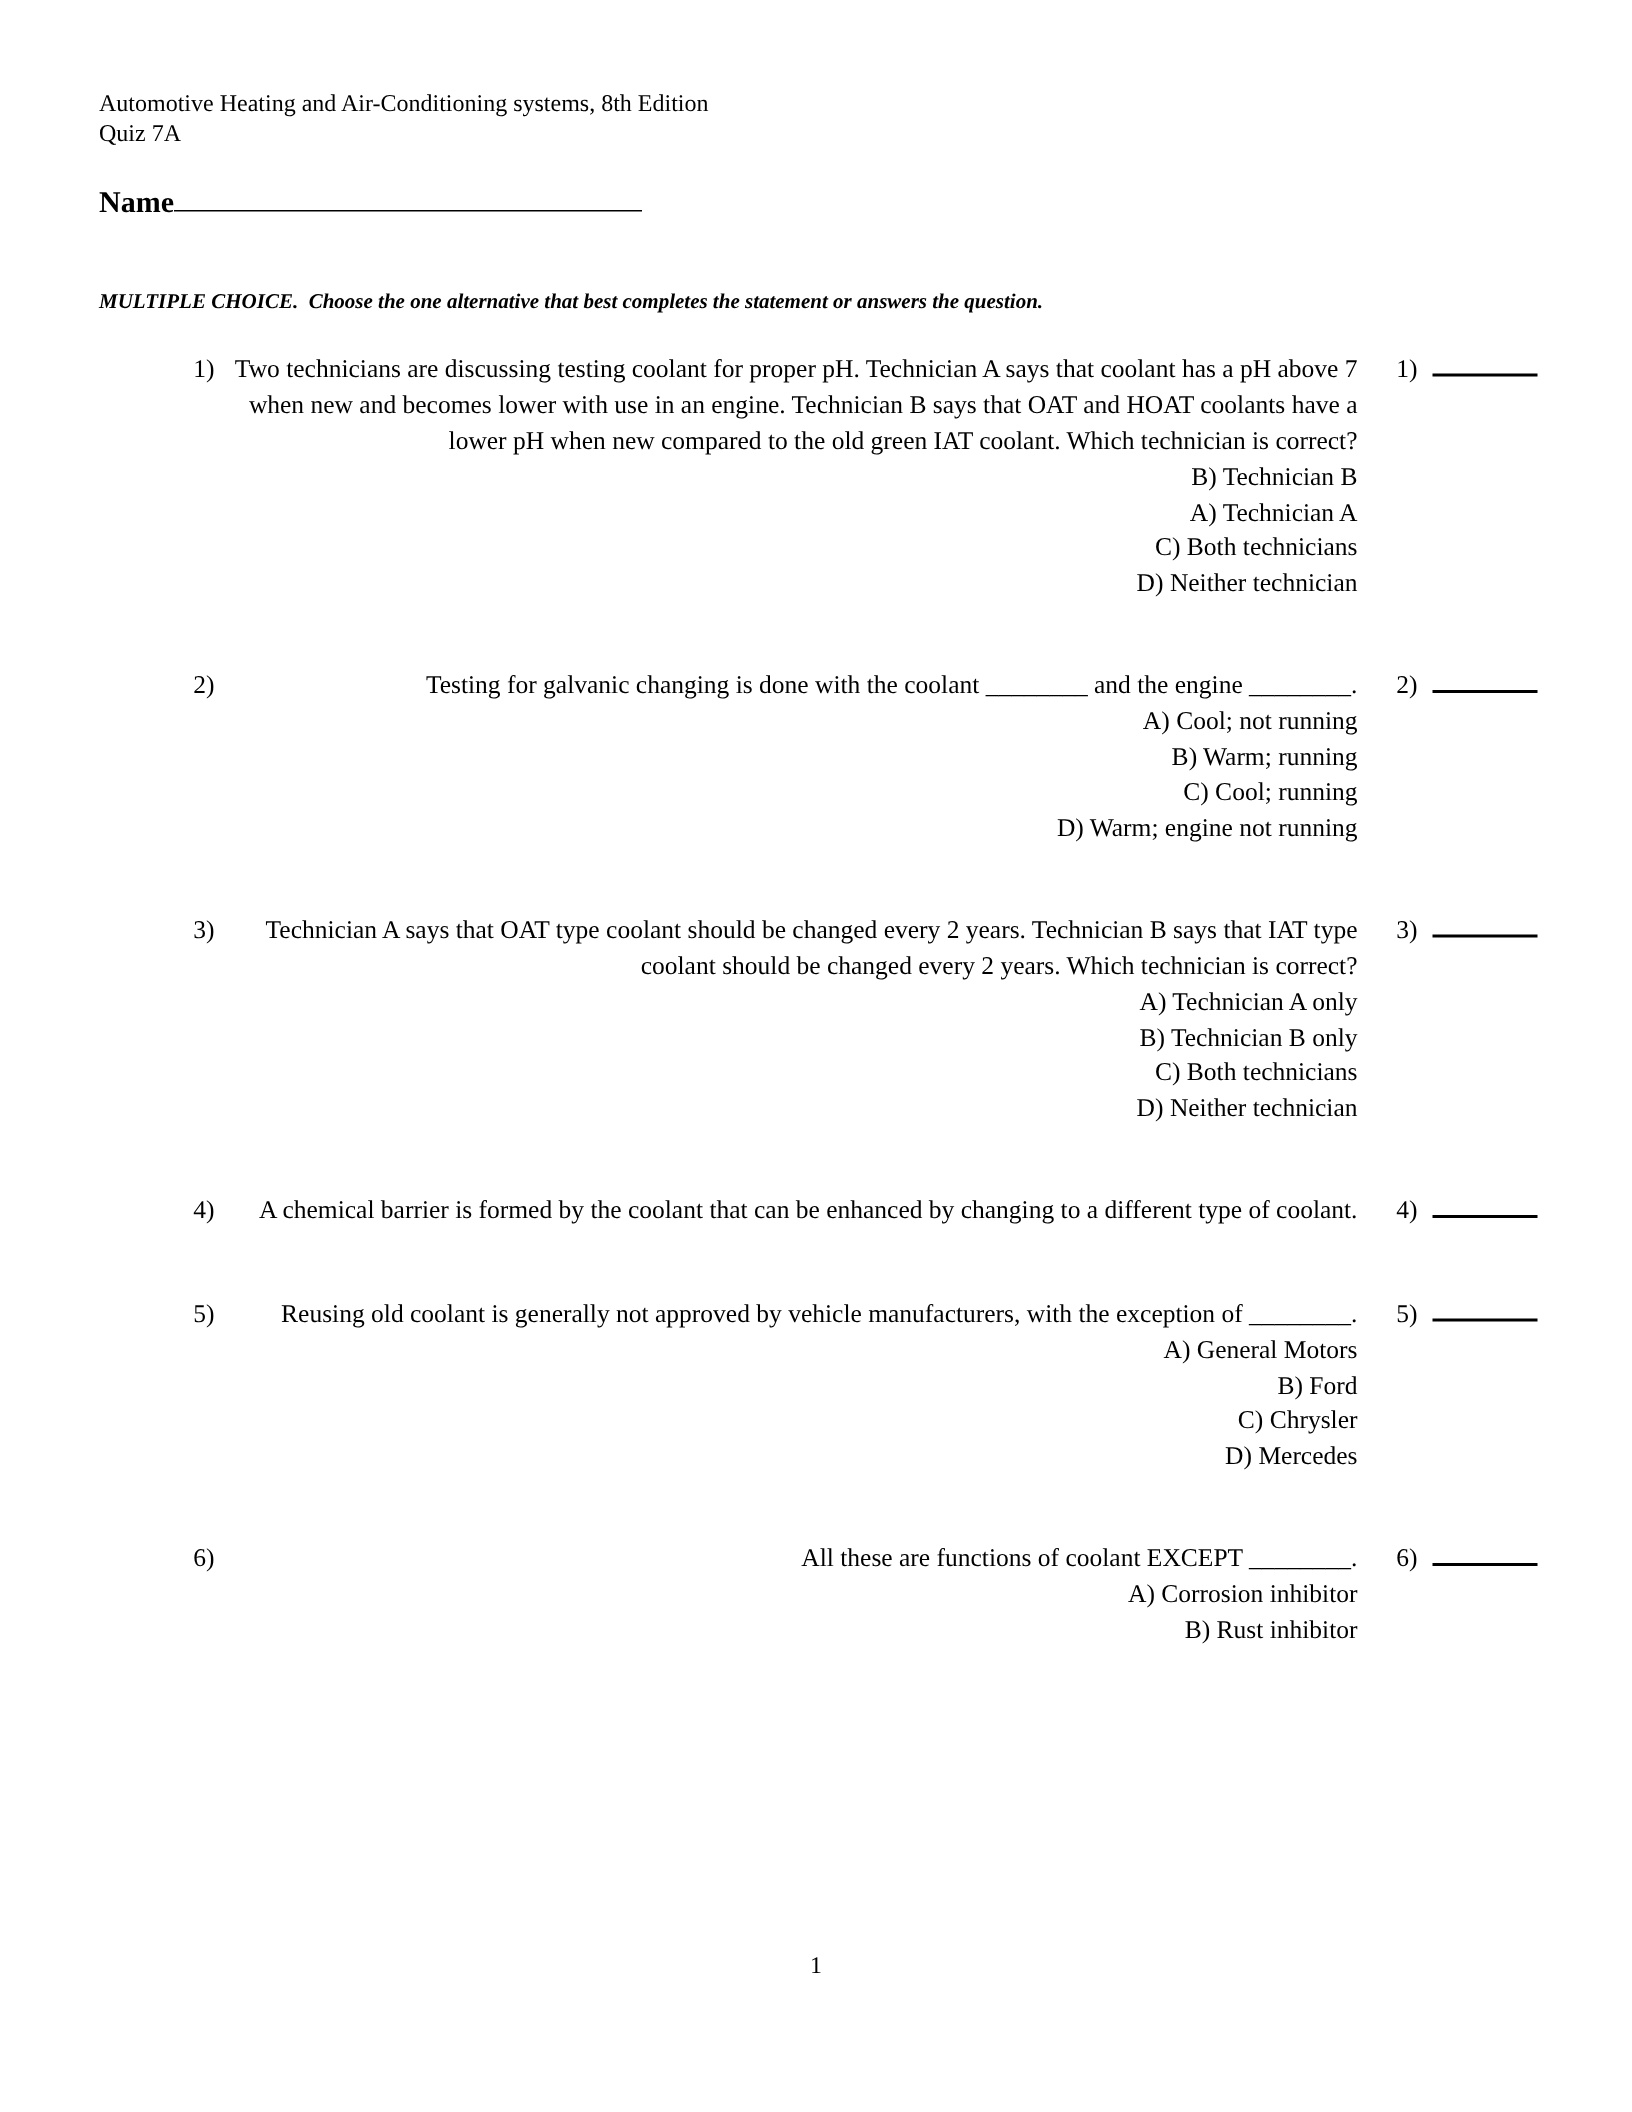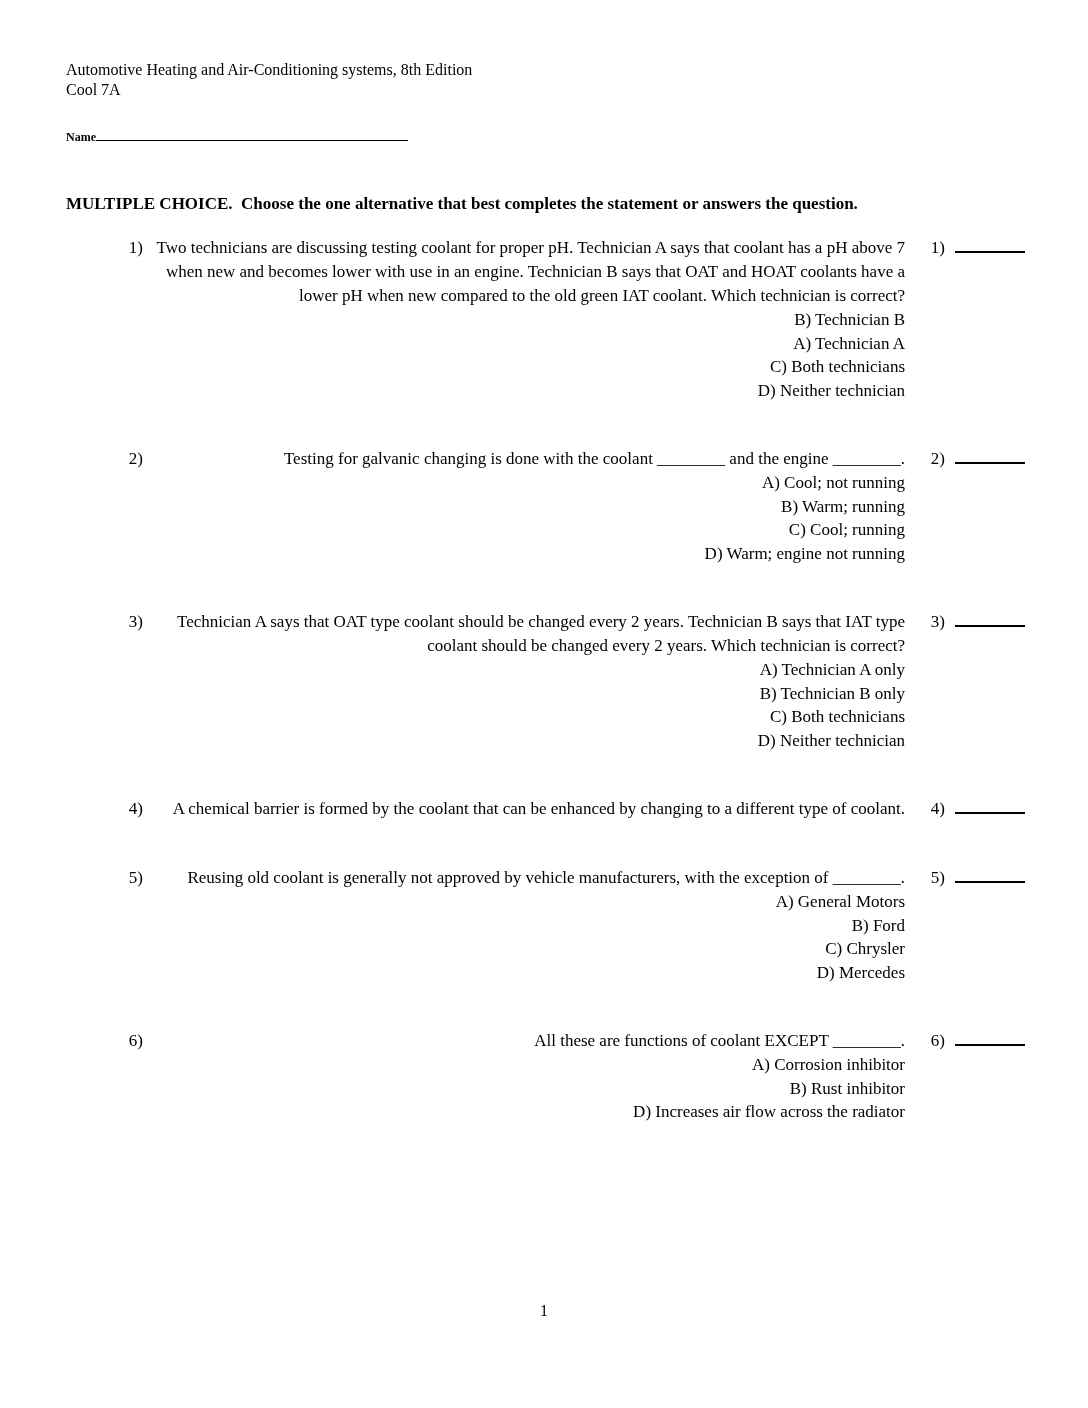--- a/index.html
+++ b/index.html
@@ -15,37 +15,38 @@
   }
   .content {
     position: absolute;
     left: 66px;
     top: 60px;
     width: 959px; 
   }
   .doc-header { font-size: 16px; line-height: 20px; }
   .name-row {
     margin-top: 24px;
-    font-size: 12px;
+    font-size: 20px;
     line-height: 20px;
     font-weight: bold;
   }
   .name-line {
     display: inline-block;
     width: 312px;
     height: 17px;
     border-bottom: 1.5px solid #000;
     vertical-align: baseline;
   }
   .mc-heading {
     margin-top: 46px;
-    font-size: 17px;
+    font-size: 14px;
     line-height: 21px;
     font-weight: bold;
     white-space: pre-wrap;
+    font-style: italic;
   }
   .questions { margin-top: 22px; }
   .question {
     display: flex;
     justify-content: space-between;
     margin-left: 61px; 
     margin-bottom: 45px;
     font-size: 17px;
     line-height: 24px;
   }
@@ -79,21 +80,21 @@
   }
 </style>
 </head>
 <body>
 
 <div class="page">
   <div class="content">
 
     <div class="doc-header">
       <div>Automotive Heating and Air-Conditioning systems, 8th Edition</div>
-      <div>Cool 7A</div>
+      <div>Quiz 7A</div>
     </div>
 
     <div class="name-row">
       <span>Name</span><span class="name-line"></span>
     </div>
 
     <div class="mc-heading">MULTIPLE CHOICE.  Choose the one alternative that best completes the statement or answers the question.</div>
 
     <div class="questions">
 
@@ -182,21 +183,20 @@
       </div>
 
       <div class="question">
         <div class="q-body">
           <span class="q-num">6)</span>
           <div class="q-content">
             <div class="q-text">All these are functions of coolant EXCEPT ________.</div>
             <div class="choices">
               <div class="choice">A) Corrosion inhibitor</div>
               <div class="choice">B) Rust inhibitor</div>
-              <div class="choice">D) Increases air flow across the radiator</div>
             </div>
           </div>
         </div>
         <div class="q-ans">
           <span class="ans-num">6)</span><span class="answer-line"></span>
         </div>
       </div>
 
     </div>
   </div>

